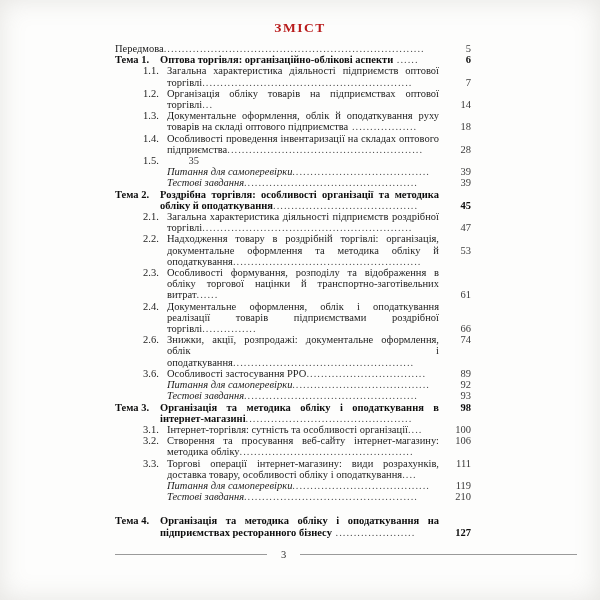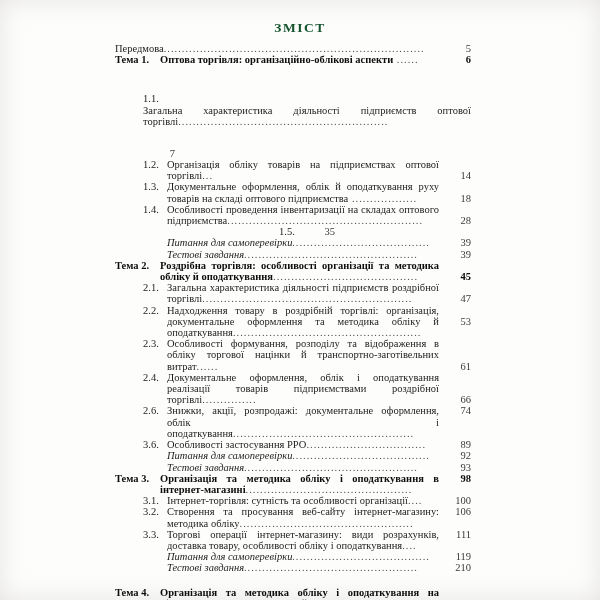--- a/index.html
+++ b/index.html
@@ -17,29 +17,29 @@
     padding-top:20px;
     color:#1d1d1d;
     overflow:hidden;
   }
   .title{
     margin:0 0 7px 0;
     text-align:center;
     font-size:13.5px;
     font-weight:bold;
     letter-spacing:1.5px;
-    color:#14532d;
+    color:#b91c1c;
   }
   .toc{
     margin-left:115px;
     width:356px;
     font-size:10.5px;
     line-height:11.2px;
   }
-  .entry{display:flex;align-items:stretch;justify-content:center;}
+  .entry{display:flex;align-items:stretch;}
   .entry .label{flex:0 0 auto;white-space:nowrap;}
   .entry .body{
     flex:1 1 auto;
     text-align:justify;
     overflow:hidden;
   }
   .entry .page-col{
     flex:0 0 32px;
     width:32px;
     text-align:right;
@@ -56,21 +56,21 @@
     word-break:break-all;
   }
   .k-theme{font-weight:bold;color:#0d0d0d;}
   .k-theme .label{width:45px;}
   .k-theme .leader{font-weight:normal;}
   .k-theme .page-col{font-weight:bold;color:#0d0d0d;}
   .k-item{padding-left:28px;}
   .k-item .label{width:24px;}
   .k-aux{padding-left:52px;}
   .k-aux .body{font-style:italic;}
-  .sp-lg{margin-top:28px;flex-direction:column;}
+  .sp-lg{margin-top:0;}
   .sp-sm{margin-top:13px;}
   .footer{
     margin:11px 8px 0 115px;
     width:462px;
     display:flex;
     align-items:center;
     font-size:10.5px;
     color:#2b2b2b;
   }
   .footer .rule{border-top:1px solid #9a9a9a;height:0;}

